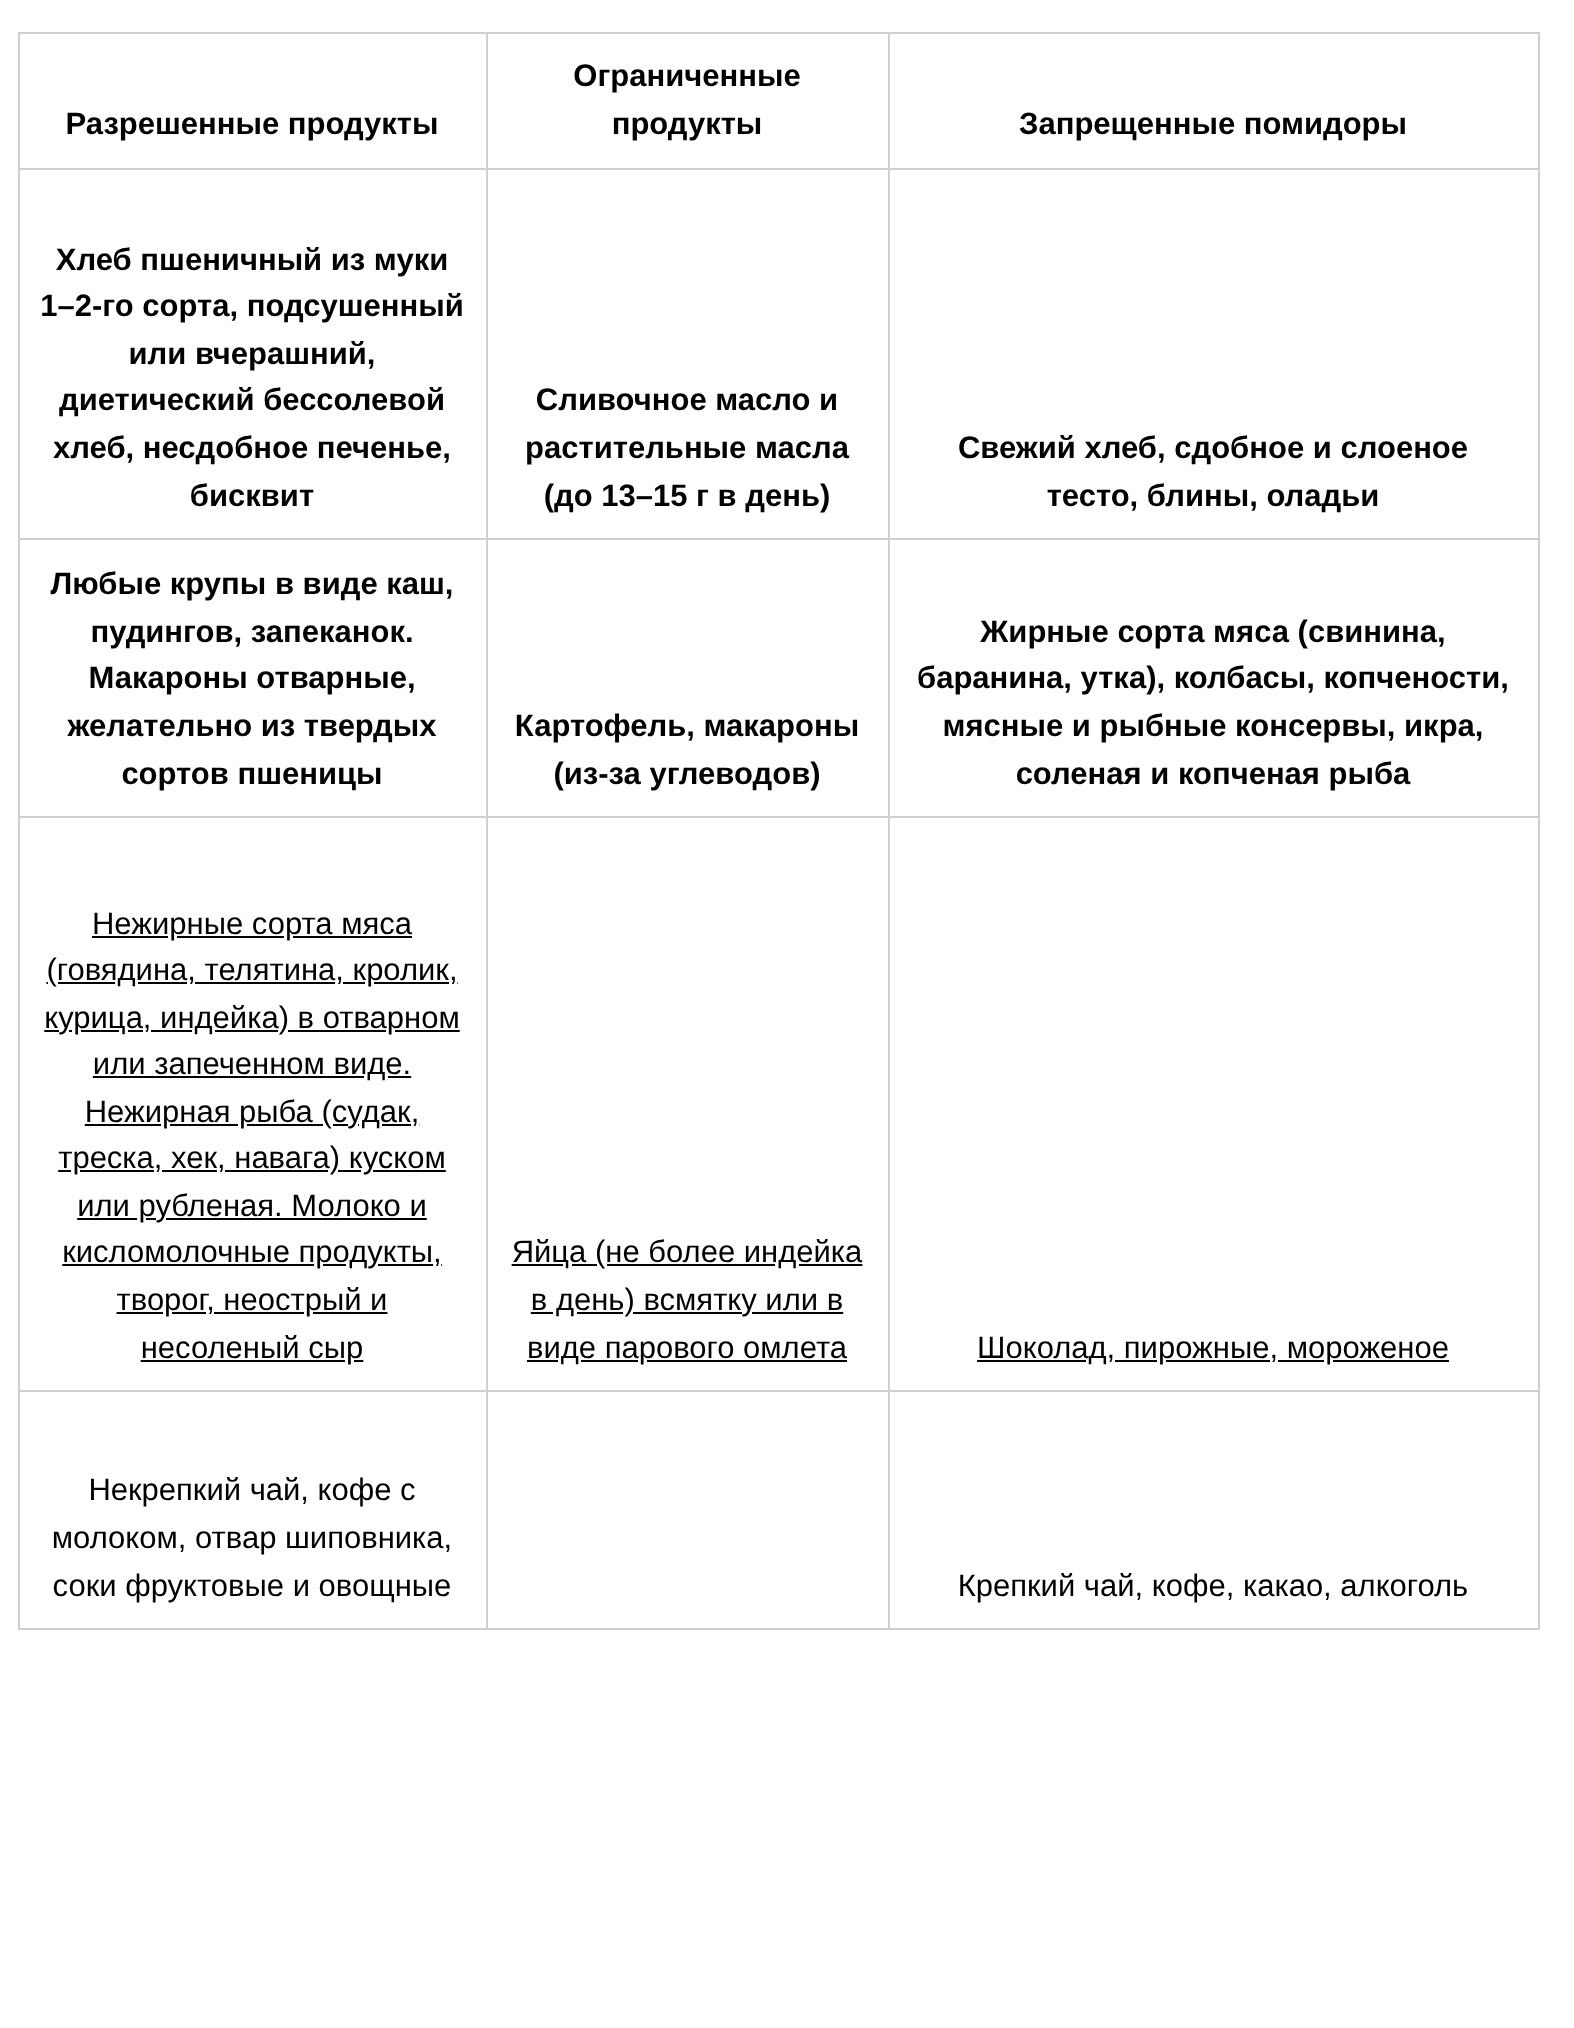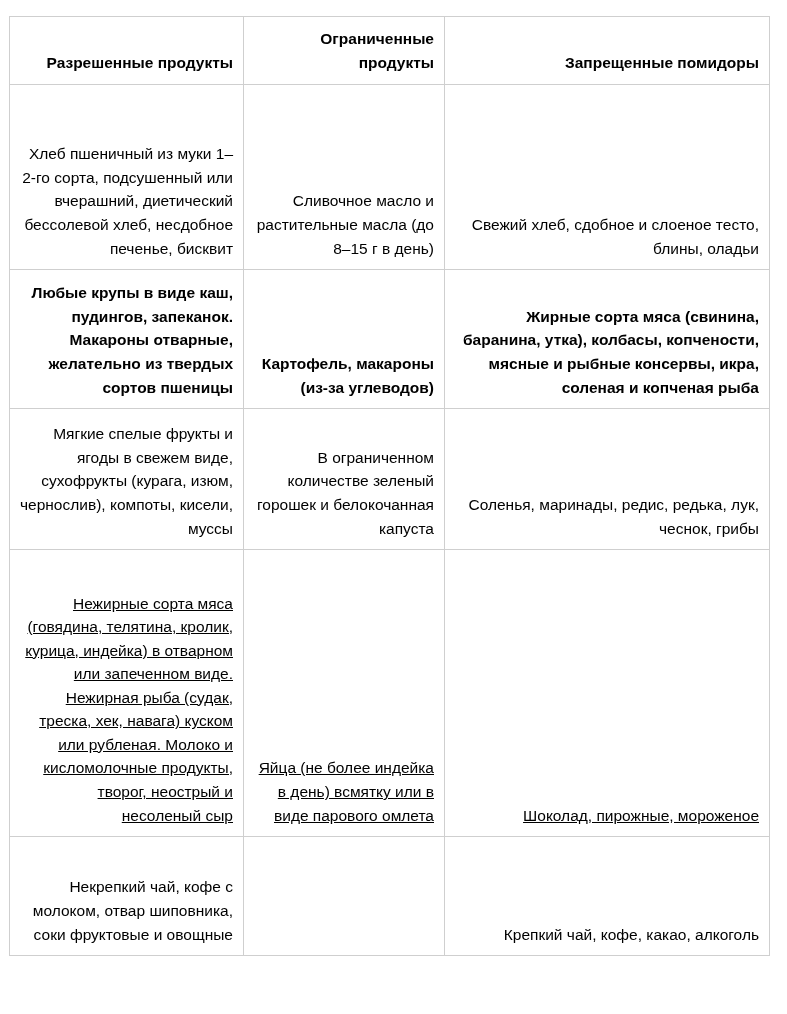--- a/index.html
+++ b/index.html
@@ -37,37 +37,37 @@
 
   .diet-table col.c1 { width: 234px; }
   .diet-table col.c2 { width: 201px; }
   .diet-table col.c3 { width: 325px; }
 
   .diet-table th,
   .diet-table td {
     border: 1px solid #cfcfcf;
     padding: 9px 10px 9px 9px;
     vertical-align: bottom;
-    text-align: right;
+    text-align: center;
     word-wrap: break-word;
     overflow-wrap: break-word;
     hyphens: none;
   }
 
   .diet-table thead th {
     font-weight: bold;
     vertical-align: bottom;
     padding-bottom: 10px;
     padding-top: 10px;
     height: 62px;
     box-sizing: border-box;
   }
 
   
-  tr[data-name="table-row"].r1 td { height: 166px; }
+  tr[data-name="table-row"].r1 td { height: 166px; font-weight: bold; }
   tr[data-name="table-row"].r2 td { height: 120px; font-weight: bold; }
   tr[data-name="table-row"].r3 td { height: 88px; }
   tr[data-name="table-row"].r4 td { height: 122px; }
   tr[data-name="table-row"].r5 td { height: 268px; text-decoration: underline; }
   tr[data-name="table-row"].r6 td { height: 100px; }
 
   .cell-empty { }
 </style>
 </head>
 <body>
@@ -83,32 +83,27 @@
     <thead data-name="table-header">
       <tr data-name="table-header-row">
         <th data-name="column-header-allowed">Разрешенные продукты</th>
         <th data-name="column-header-limited">Ограниченные продукты</th>
         <th data-name="column-header-forbidden">Запрещенные помидоры</th>
       </tr>
     </thead>
     <tbody data-name="table-body">
       <tr class="r1" data-name="table-row">
         <td data-name="cell-allowed">Хлеб пшеничный из муки 1–2-го сорта, подсушенный или вчерашний, диетический бессолевой хлеб, несдобное печенье, бисквит</td>
-        <td data-name="cell-limited">Сливочное масло и растительные масла (до 8–15 г в день)</td>
+        <td data-name="cell-limited">Сливочное масло и растительные масла (до 13–15 г в день)</td>
         <td data-name="cell-forbidden">Свежий хлеб, сдобное и слоеное тесто, блины, оладьи</td>
       </tr>
       <tr class="r2" data-name="table-row">
         <td data-name="cell-allowed">Любые крупы в виде каш, пудингов, запеканок. Макароны отварные, желательно из твердых сортов пшеницы</td>
         <td data-name="cell-limited">Картофель, макароны (из-за углеводов)</td>
         <td data-name="cell-forbidden">Жирные сорта мяса (свинина, баранина, утка), колбасы, копчености, мясные и рыбные консервы, икра, соленая и копченая рыба</td>
-      </tr>
-      <tr class="r4" data-name="table-row">
-        <td data-name="cell-allowed">Мягкие спелые фрукты и ягоды в свежем виде, сухофрукты (курага, изюм, чернослив), компоты, кисели, муссы</td>
-        <td data-name="cell-limited">В ограниченном количестве зеленый горошек и белокочанная капуста</td>
-        <td data-name="cell-forbidden">Соленья, маринады, редис, редька, лук, чеснок, грибы</td>
       </tr>
       <tr class="r5" data-name="table-row">
         <td data-name="cell-allowed">Нежирные сорта мяса (говядина, телятина, кролик, курица, индейка) в отварном или запеченном виде. Нежирная рыба (судак, треска, хек, навага) куском или рубленая. Молоко и кисломолочные продукты, творог, неострый и несоленый сыр</td>
         <td data-name="cell-limited">Яйца (не более индейка в день) всмятку или в виде парового омлета</td>
         <td data-name="cell-forbidden">Шоколад, пирожные, мороженое</td>
       </tr>
       <tr class="r6" data-name="table-row">
         <td data-name="cell-allowed">Некрепкий чай, кофе с молоком, отвар шиповника, соки фруктовые и овощные</td>
         <td class="cell-empty" data-name="cell-limited"></td>
         <td data-name="cell-forbidden">Крепкий чай, кофе, какао, алкоголь</td>

